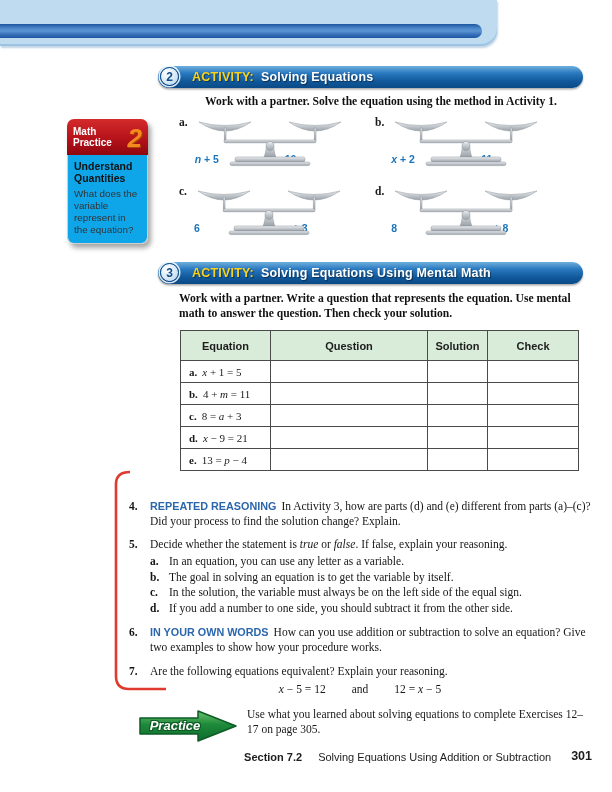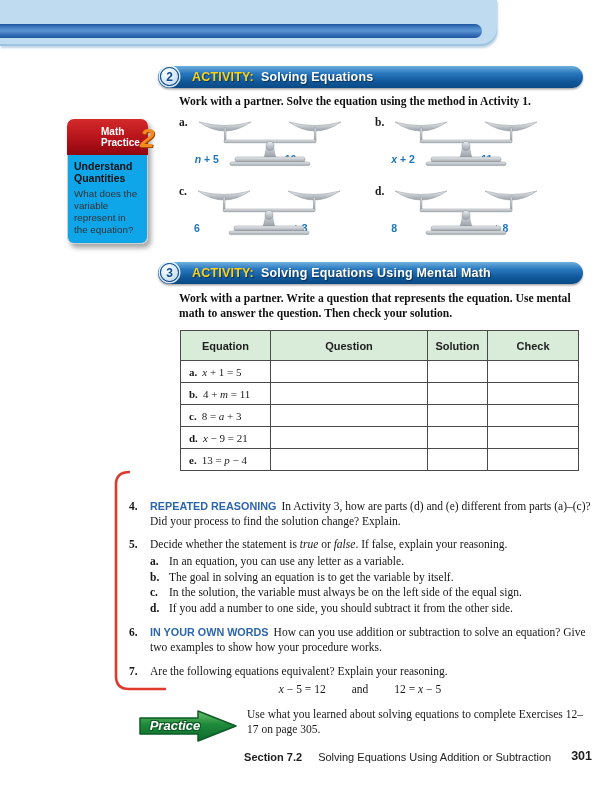--- a/index.html
+++ b/index.html
@@ -37,35 +37,35 @@
     display:flex; align-items:center; justify-content:center;
     box-shadow:0 0 0 1.5px rgba(255,255,255,.85);
   }
   .act-text {
     margin-left:34px; font:bold 12.5px "Liberation Sans", sans-serif; color:#ffffff;
     text-shadow:1px 1px 1px rgba(0,0,0,.45); letter-spacing:.2px;
   }
   .act-label { color:#f8d21c; margin-right:7px; }
 
   .intro { position:absolute; font-weight:bold; font-size:11.6px; line-height:14.5px; color:#111; }
-  #act2-intro { left:179px; top:95px; width:404px; }
+  #act2-intro { left:179px; top:95px; width:404px;text-align:center; }
   #act3-intro { left:179px; top:292px; width:412px; }
 
   
   .mp-card {
     position:absolute; left:67px; top:119px; width:81px;
     border-radius:7px; box-shadow:3px 4px 5px rgba(0,0,0,.35);
     font-family:"Liberation Sans", sans-serif;
   }
   .mp-head {
     display:flex; align-items:center; justify-content:space-between;
     background:linear-gradient(180deg,#d42b2b 0%,#b5121a 55%,#8f070e 100%);
     border-radius:7px 7px 0 0; padding:3px 6px 2px 6px; height:36px;
   }
-  .mp-head-title { color:#fff; font-weight:bold; font-size:10px; line-height:10.5px;margin-left:28px; }
+  .mp-head-title { color:#fff; font-weight:bold; font-size:10px; line-height:10.5px; }
   .mp-num {
     color:#f6891f; font-weight:bold; font-size:26px; line-height:26px;
     text-shadow:1px 1px 0 #a34a00; font-style:italic;
   }
   .mp-body {
     background:#0ea5e9; border:1px solid #cfcfcf; border-top:none;
     border-radius:0 0 7px 7px; padding:5px 6px 7px 6px;
   }
   .mp-sub { font-weight:bold; font-size:10.5px; line-height:12px; color:#111; margin-bottom:4px; }
   .mp-q { font-size:9.8px; line-height:12px; color:#333; }

